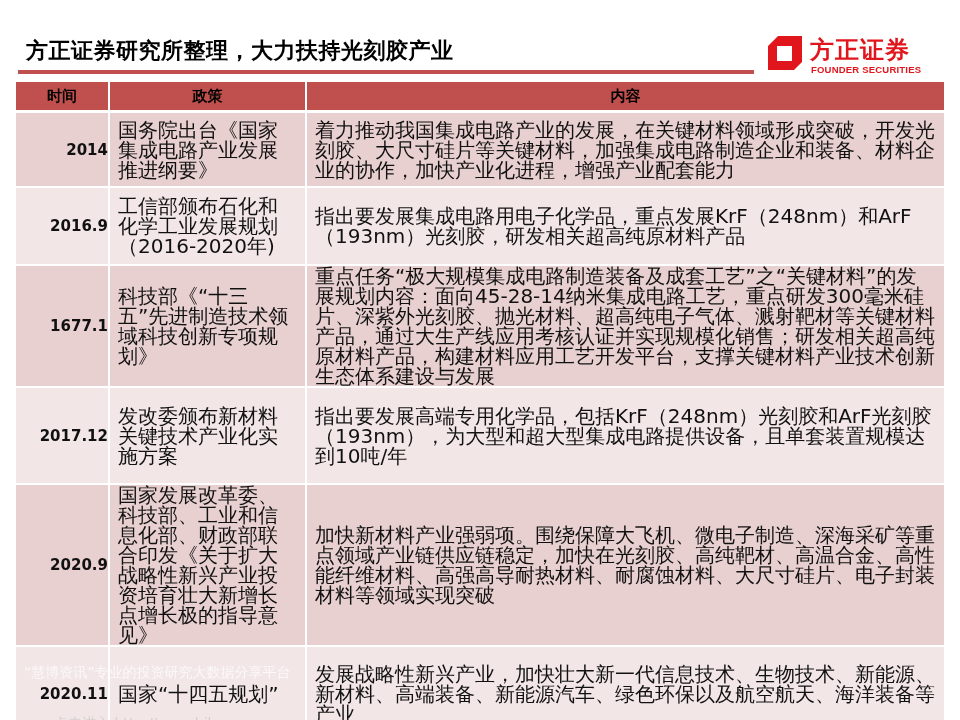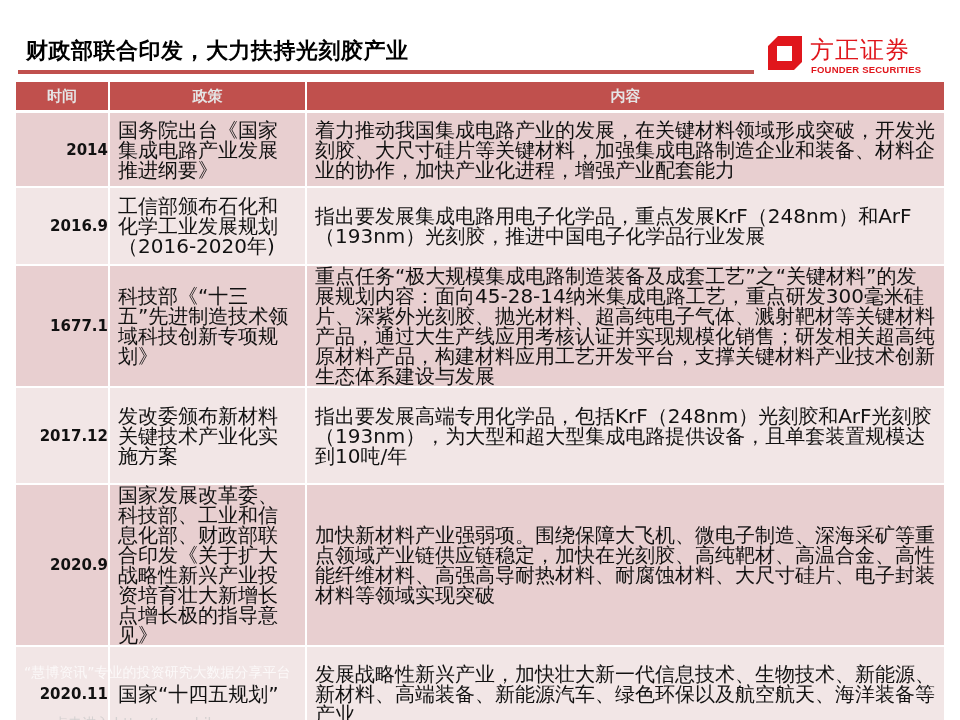--- a/index.html
+++ b/index.html
@@ -13,37 +13,37 @@
     position:absolute; left:26px; top:36px;
     font-size:22px; font-weight:bold; color:#000; letter-spacing:0.5px;
   }
   .title-rule {
     position:absolute; left:18px; top:70px; width:736px; height:4px;
     background:#c0504d;
   }
   .logo { position:absolute; left:768px; top:34px; width:180px; height:46px; }
   .logo-mark { position:absolute; left:0; top:2px; width:34px; height:34px; }
   .logo-cn {
-    position:absolute; left:42px; top:0px; font-size:24px; font-weight:normal;
+    position:absolute; left:42px; top:0px; font-size:24px; font-weight:bold;
     color:#e0161c; letter-spacing:1px; white-space:nowrap;
   }
   .logo-en {
     position:absolute; left:43px; top:30px; font-size:9.5px; font-weight:bold;
     color:#e0161c; letter-spacing:0.2px; white-space:nowrap;
     font-family:"Liberation Sans", sans-serif;
     text-align:right;
   }
 
   table.policy {
     position:absolute; left:16px; top:82px; width:928px;
     border-collapse:separate; border-spacing:0;
     table-layout:fixed;
   }
   table.policy th {
-    background:#c0504d; color:#e5e5e5; font-size:15px; font-weight:bold;
+    background:#c0504d; color:#000000; font-size:15px; font-weight:bold;
     height:28px; padding:0; border-right:2px solid #fff; border-bottom:3px solid #fff;
   }
   table.policy th:last-child { border-right:none; }
   table.policy td {
     font-size:20px; line-height:20px; padding:0 8px; vertical-align:middle;
     border-right:2px solid #fff; border-bottom:2px solid #fff; color:#111;
   }
   table.policy td:last-child { border-right:none; }
   table.policy td.time { text-align:right; font-weight:bold; font-size:15px; padding:0; }
   tr.odd td { background:#e8cfd0; }
@@ -62,21 +62,21 @@
     white-space:nowrap; pointer-events:none;
   }
   .overlay-2 {
     position:absolute; left:54px; top:691px; font-size:14px; color:rgba(200,200,200,0.7);
     white-space:nowrap; pointer-events:none;margin-top:24px;
   }
 </style>
 </head>
 <body>
 
-<div class="title">财政部联合印发，大力扶持光刻胶产业</div>
+<div class="title">方正证券研究所整理，大力扶持光刻胶产业</div>
 <div class="title-rule"></div>
 
 <div class="logo">
   <svg class="logo-mark" viewBox="0 0 34 34">
     <path d="M10 0 H34 V26 L26 34 H0 V10 Z M9 10 V25 H24 V10 Z" fill="#e0161c" fill-rule="evenodd"></path>
   </svg>
   <div class="logo-cn">方正证券</div>
   <div class="logo-en">FOUNDER SECURITIES</div>
 </div>
 
@@ -95,21 +95,21 @@
   </thead>
   <tbody>
     <tr class="odd" style="height:75px">
       <td class="time">2014</td>
       <td>国务院出台《国家集成电路产业发展推进纲要》</td>
       <td>着力推动我国集成电路产业的发展，在关键材料领域形成突破，开发光刻胶、大尺寸硅片等关键材料，加强集成电路制造企业和装备、材料企业的协作，加快产业化进程，增强产业配套能力</td>
     </tr>
     <tr class="even" style="height:78px">
       <td class="time">2016.9</td>
       <td>工信部颁布石化和化学工业发展规划（2016-2020年)</td>
-      <td>指出要发展集成电路用电子化学品，重点发展KrF（248nm）和ArF（193nm）光刻胶，推进中国电子化学品行业发展</td>
+      <td>指出要发展集成电路用电子化学品，重点发展KrF（248nm）和ArF（193nm）光刻胶，研发相关超高纯原材料产品</td>
     </tr>
     <tr class="odd" style="height:113px">
       <td class="time">1677.1</td>
       <td>科技部《“十三五”先进制造技术领域科技创新专项规划》</td>
       <td>重点任务“极大规模集成电路制造装备及成套工艺”之“关键材料”的发展规划内容：面向45-28-14纳米集成电路工艺，重点研发300毫米硅片、深紫外光刻胶、抛光材料、超高纯电子气体、溅射靶材等关键材料产品，通过大生产线应用考核认证并实现规模化销售；研发相关超高纯原材料产品，构建材料应用工艺开发平台，支撑关键材料产业技术创新生态体系建设与发展</td>
     </tr>
     <tr class="even" style="height:97px">
       <td class="time">2017.12</td>
       <td>发改委颁布新材料关键技术产业化实施方案</td>
       <td>指出要发展高端专用化学品，包括KrF（248nm）光刻胶和ArF光刻胶（193nm），为大型和超大型集成电路提供设备，且单套装置规模达到10吨/年</td>

